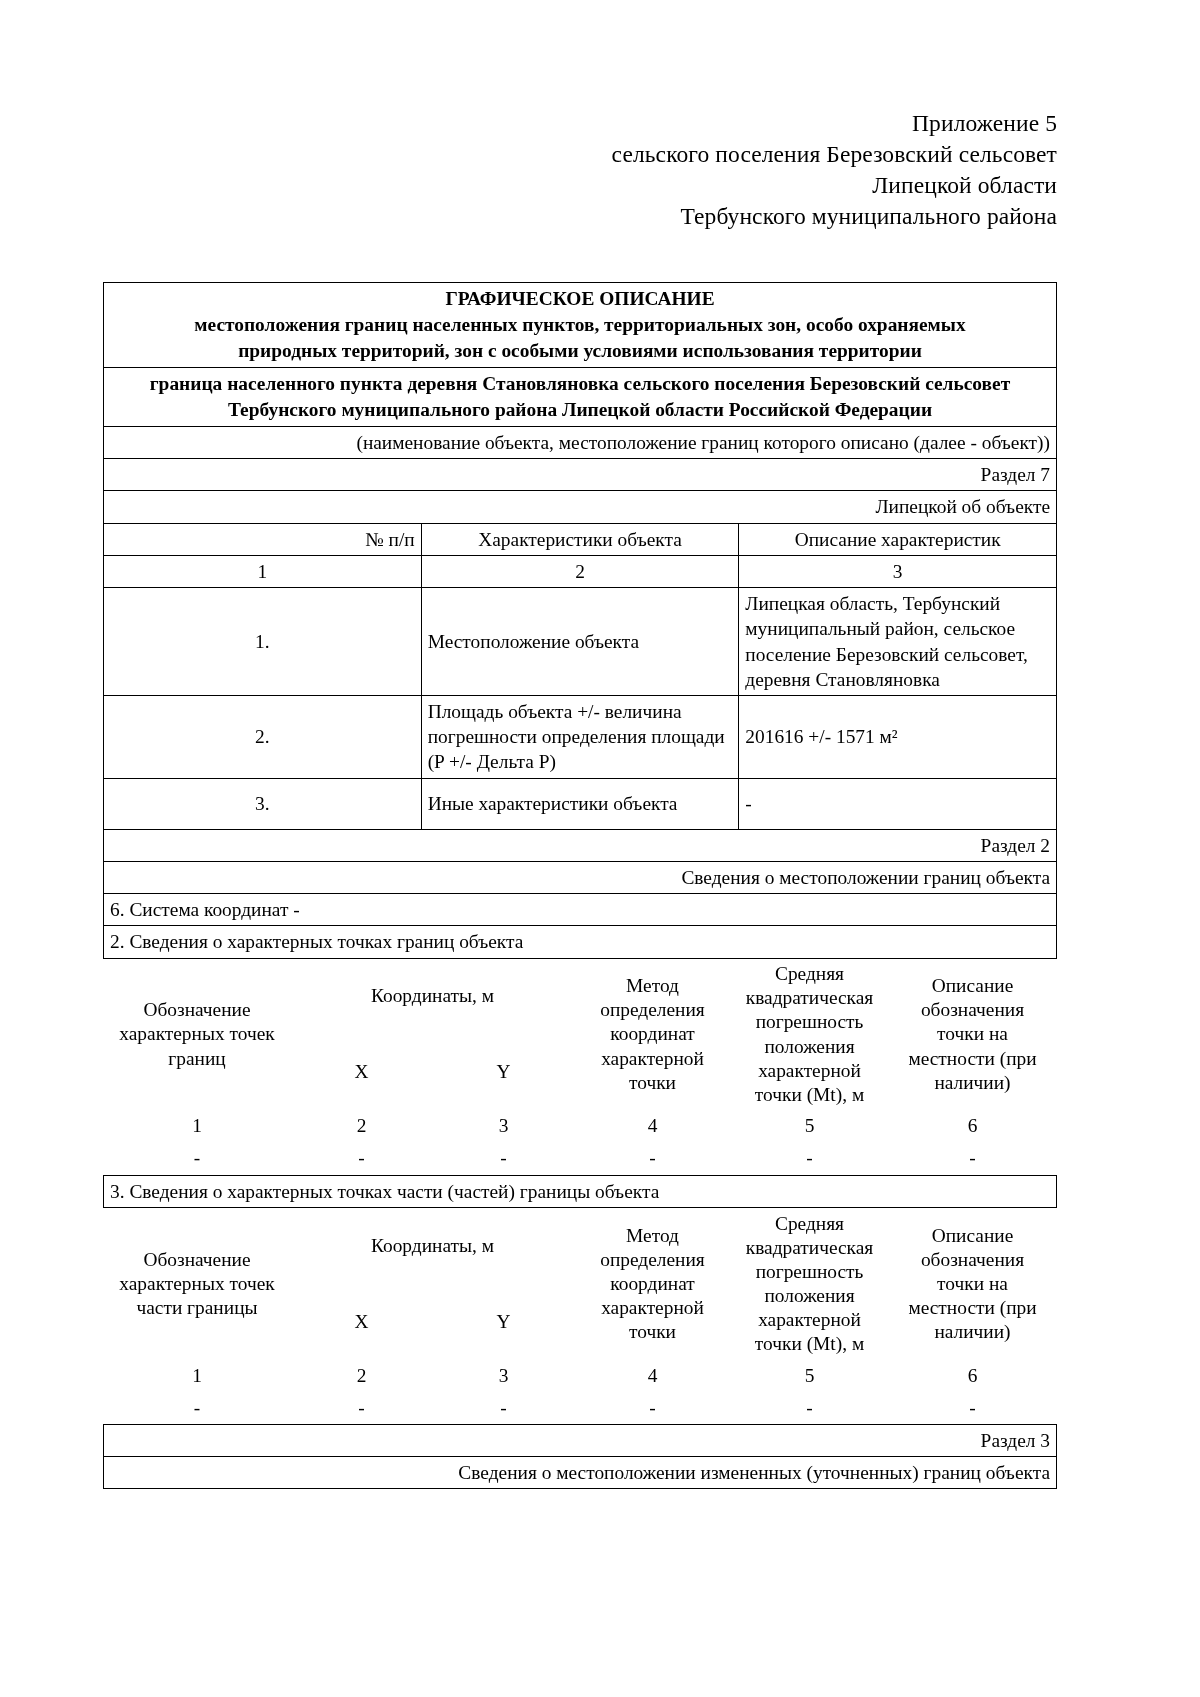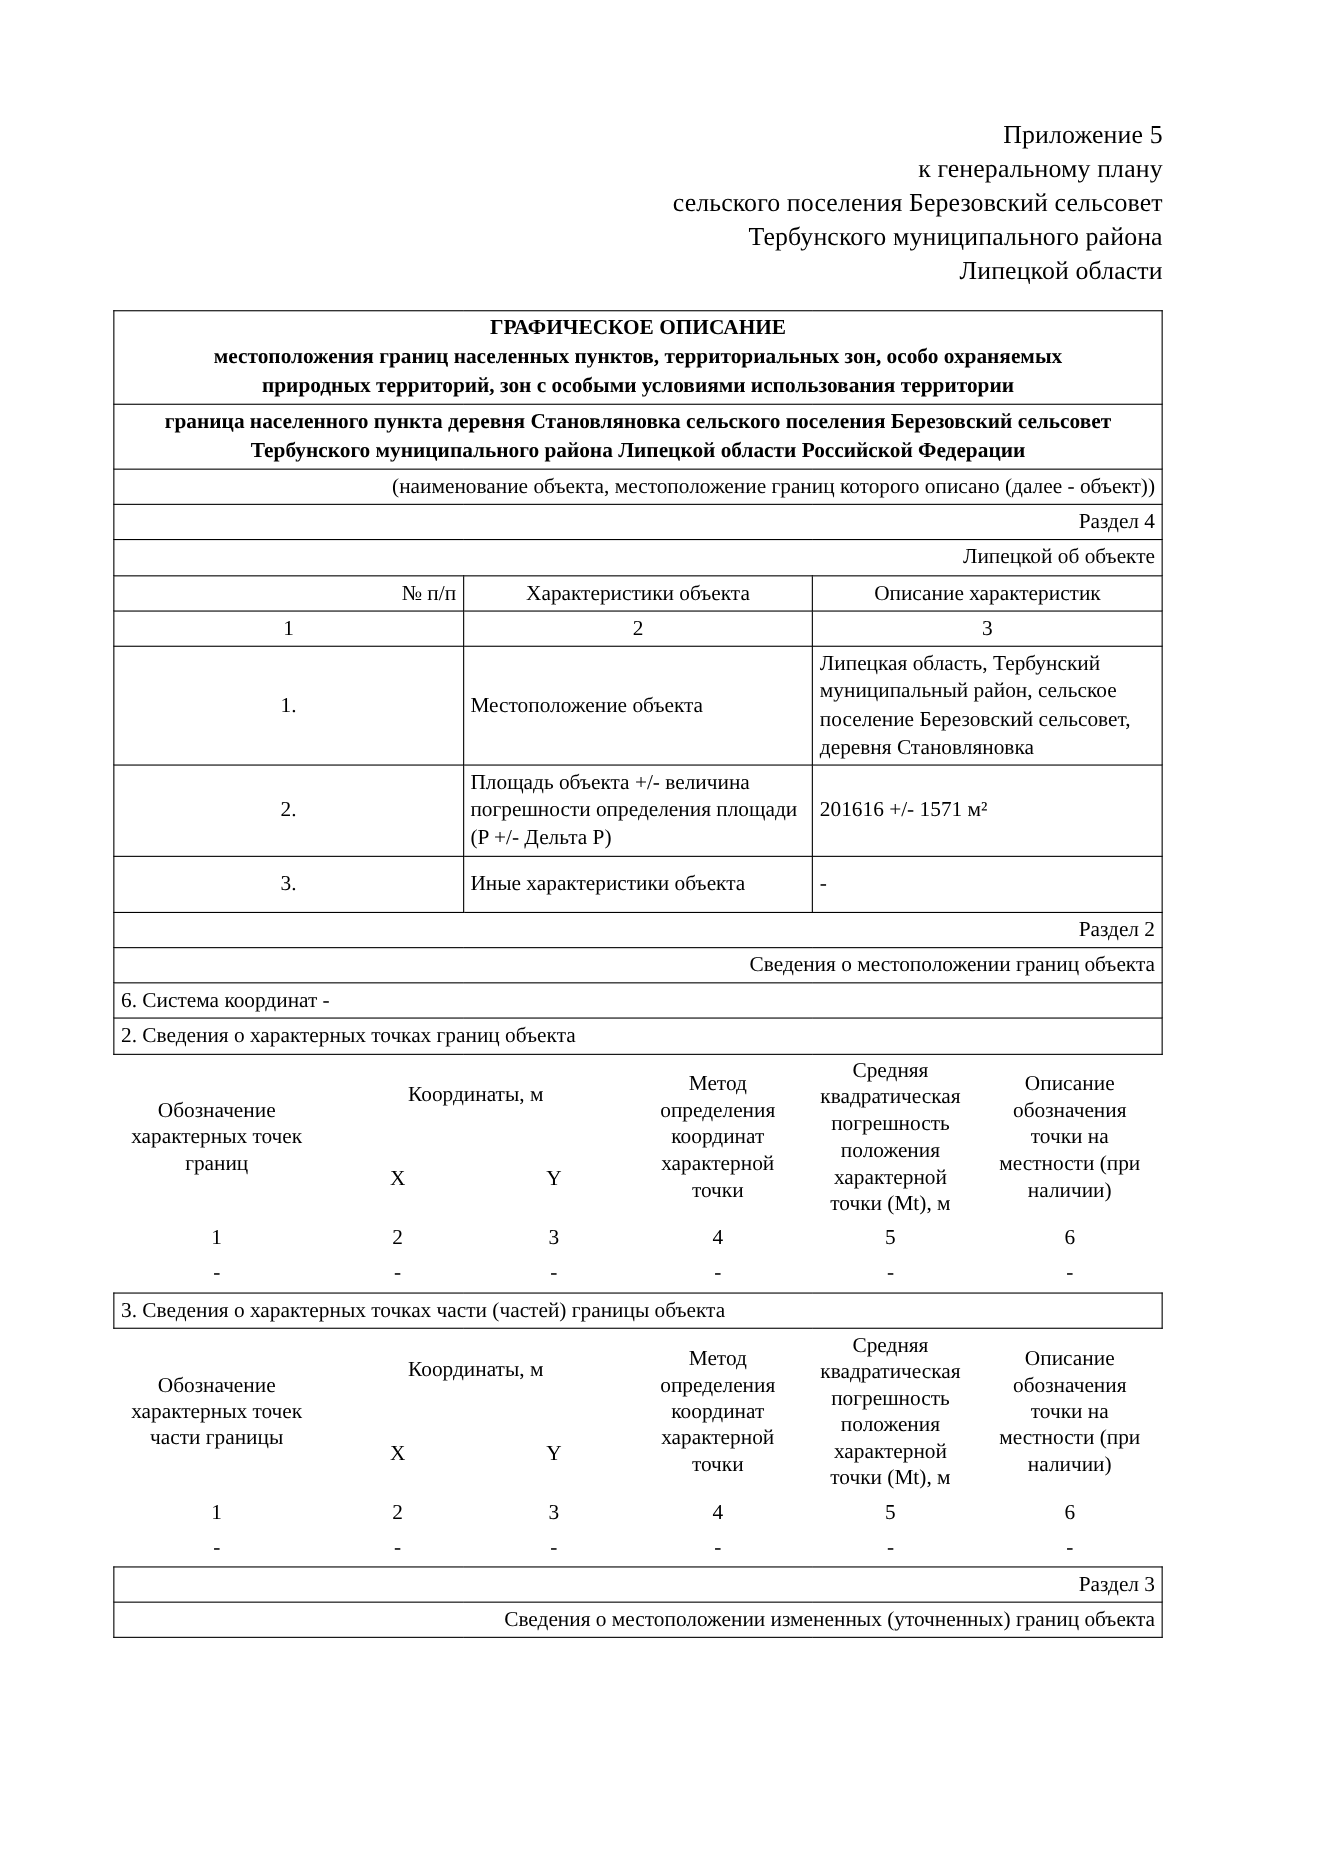--- a/index.html
+++ b/index.html
@@ -105,24 +105,23 @@
   .numrow td { height: 32px; }
   .dashrow td { height: 32px; }
 </style>
 </head>
 <body>
 
 <div class="page">
 
   <div class="doc-header">
     <div>Приложение 5</div>
-    <div>к генеральному плану</div>
     <div>сельского поселения Березовский сельсовет</div>
+    <div>Липецкой области</div>
     <div>Тербунского муниципального района</div>
-    <div>Липецкой области</div>
   </div>
 
   <table class="main-table">
 
     <tbody>
         <tr>
       <td colspan="3" class="title-cell">
         <span class="t-main">ГРАФИЧЕСКОЕ ОПИСАНИЕ</span>
         <span class="t-main">местоположения границ населенных пунктов, территориальных зон, особо охраняемых</span>
         <span class="t-main">природных территорий, зон с особыми условиями использования территории</span>
@@ -134,21 +133,21 @@
         <span class="t-main">граница населенного пункта деревня Становляновка сельского поселения Березовский сельсовет</span>
         <span class="t-main">Тербунского муниципального района Липецкой области Российской Федерации</span>
       </td>
     </tr>
 
     <tr>
       <td colspan="3" class="sec-label">(наименование объекта, местоположение границ которого описано (далее - объект))</td>
     </tr>
 
     <tr>
-      <td colspan="3" class="sec-label">Раздел 4</td>
+      <td colspan="3" class="sec-label">Раздел 7</td>
     </tr>
     <tr>
       <td colspan="3" class="sec-label">Липецкой об объекте</td>
     </tr>
 
     <tr>
       <td class="ctr num-cell">№ п/п</td>
       <td class="ctr char-cell">Характеристики объекта</td>
       <td class="ctr desc-cell">Описание характеристик</td>
     </tr>

